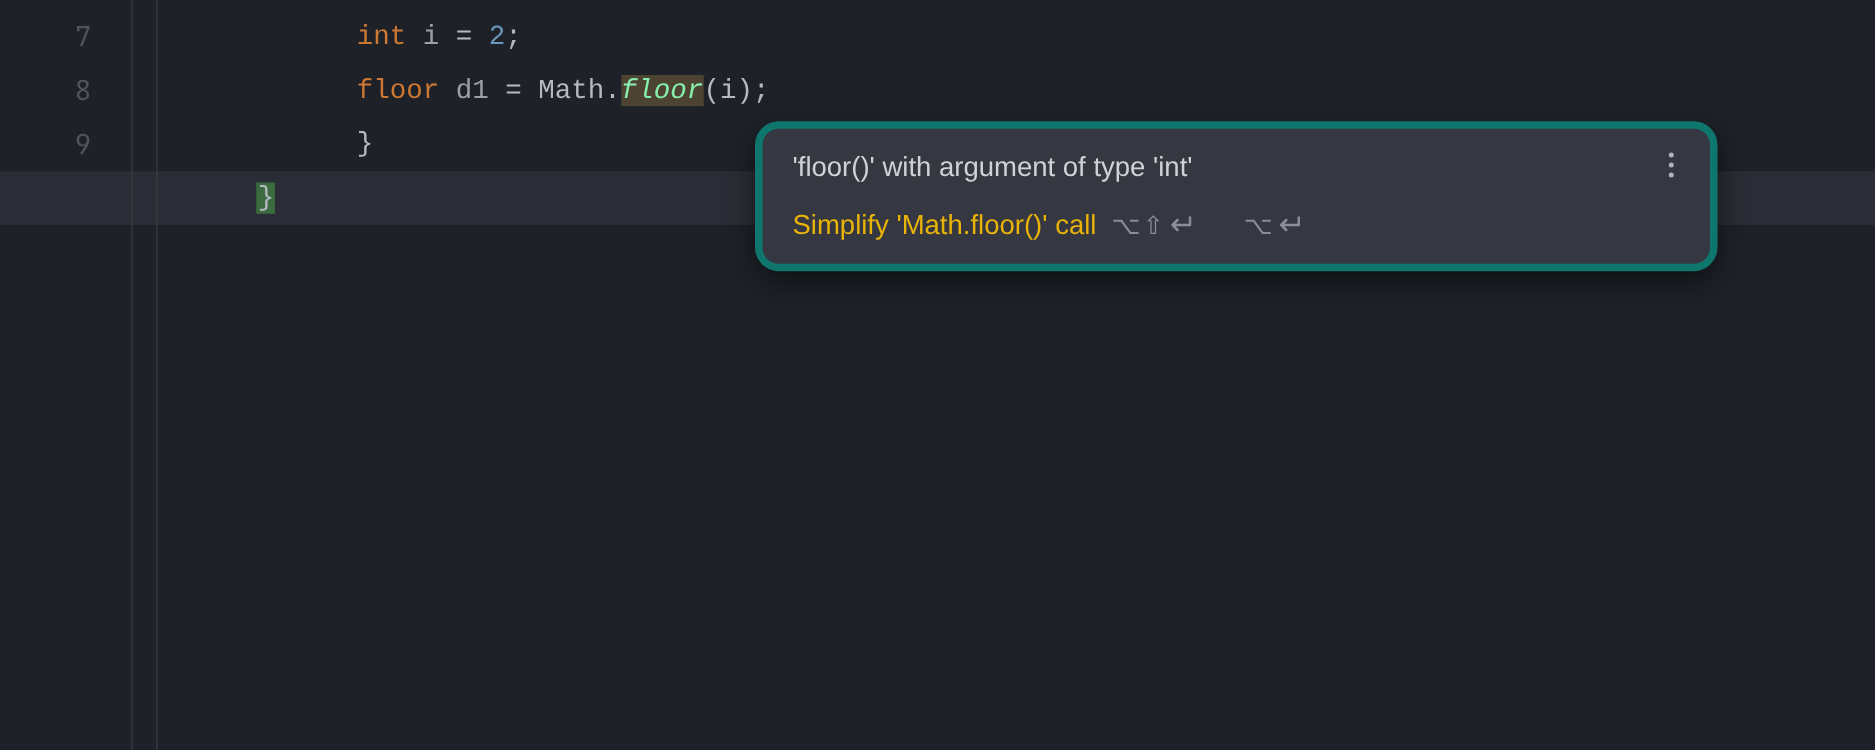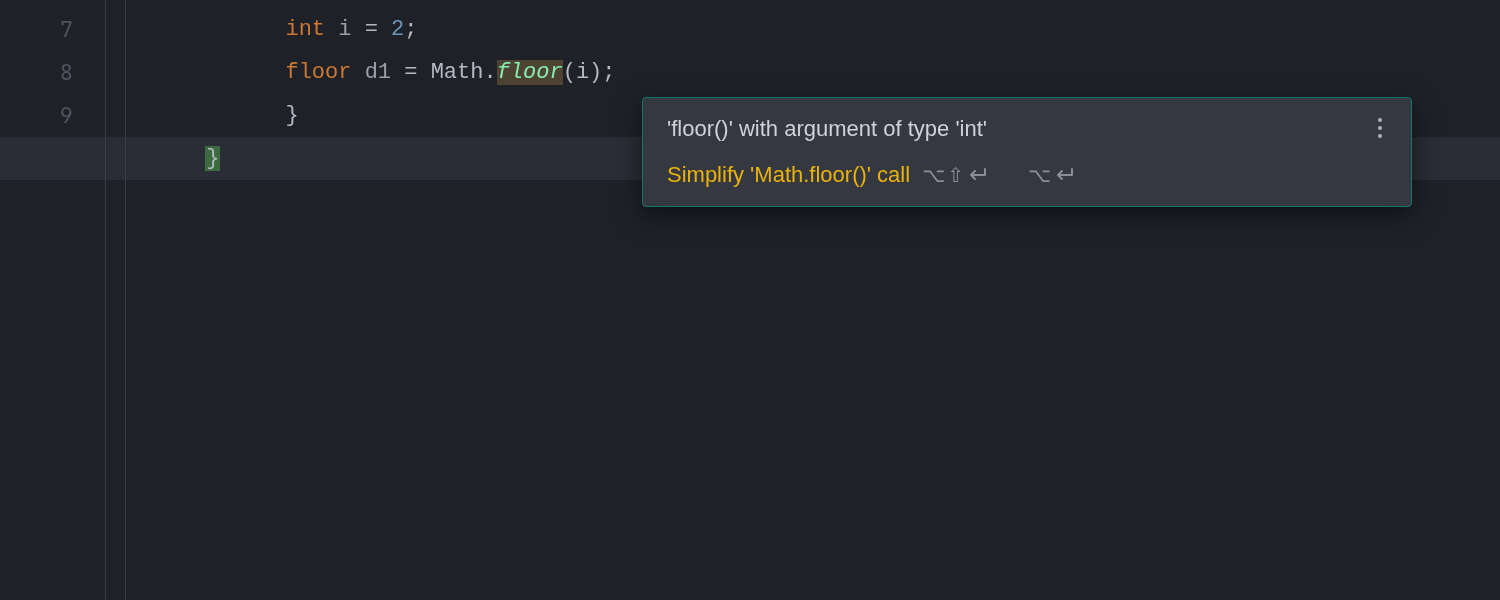--- a/index.html
+++ b/index.html
@@ -73,25 +73,25 @@
   .kw { color: #cc7832; }
   .var { color: #9a9fa8; }
   .plain { color: #b4b8c0; }
   .method-italic { color: #86efac; font-style: italic; }
   .num { color: #6897bb; }
   .warn-hl { background: #4d4333; }
   .brace-match { background: #3b6b3f; padding: 0 1px; margin-left: -1px; }
 
   .tooltip {
     position: absolute;
-    left: 642px;
+    left: 604px;
     top: 97px;
     background: #353841;
-    border: 1px solid #0f766e;
-    border-radius: 4px;
+    border: 6px solid #0f766e;
+    border-radius: 19px;
     box-shadow: 0 8px 24px rgba(0,0,0,0.5);
     padding: 18px 24px 18px 24px;
     font-family: -apple-system, BlinkMacSystemFont, 'Segoe UI', sans-serif;
     min-width: 770px;
   }
   .tooltip-header {
     display: flex;
     justify-content: space-between;
     align-items: center;
     margin-bottom: 20px;

